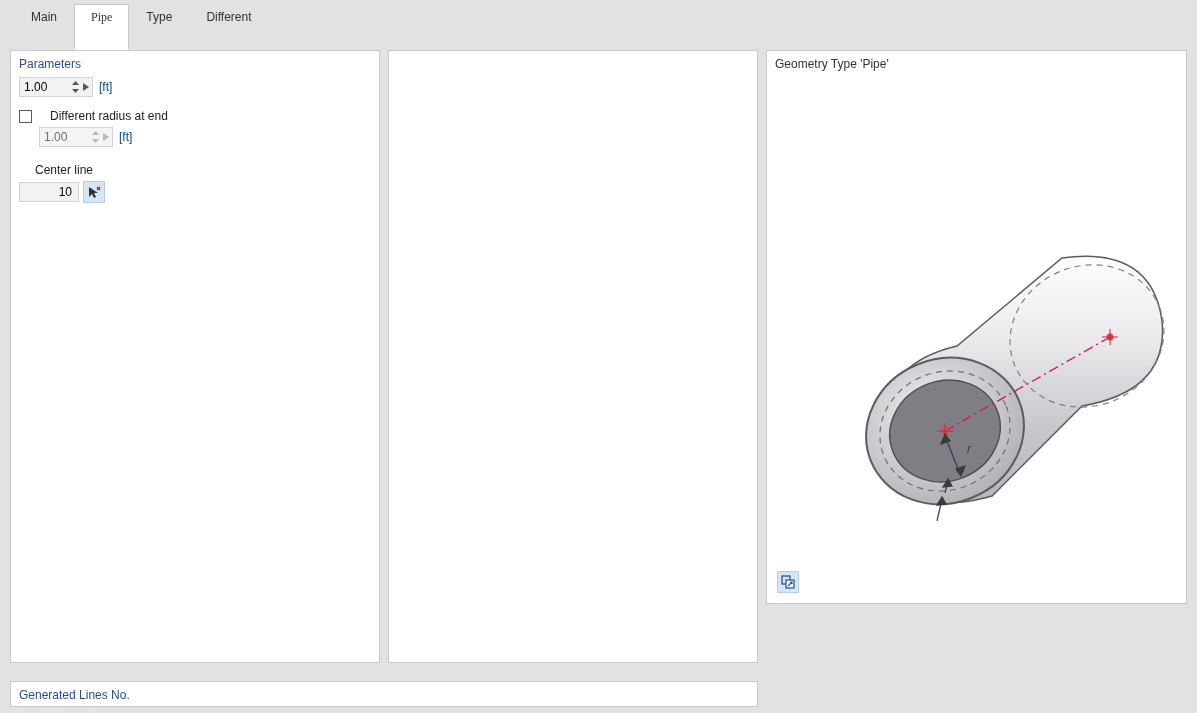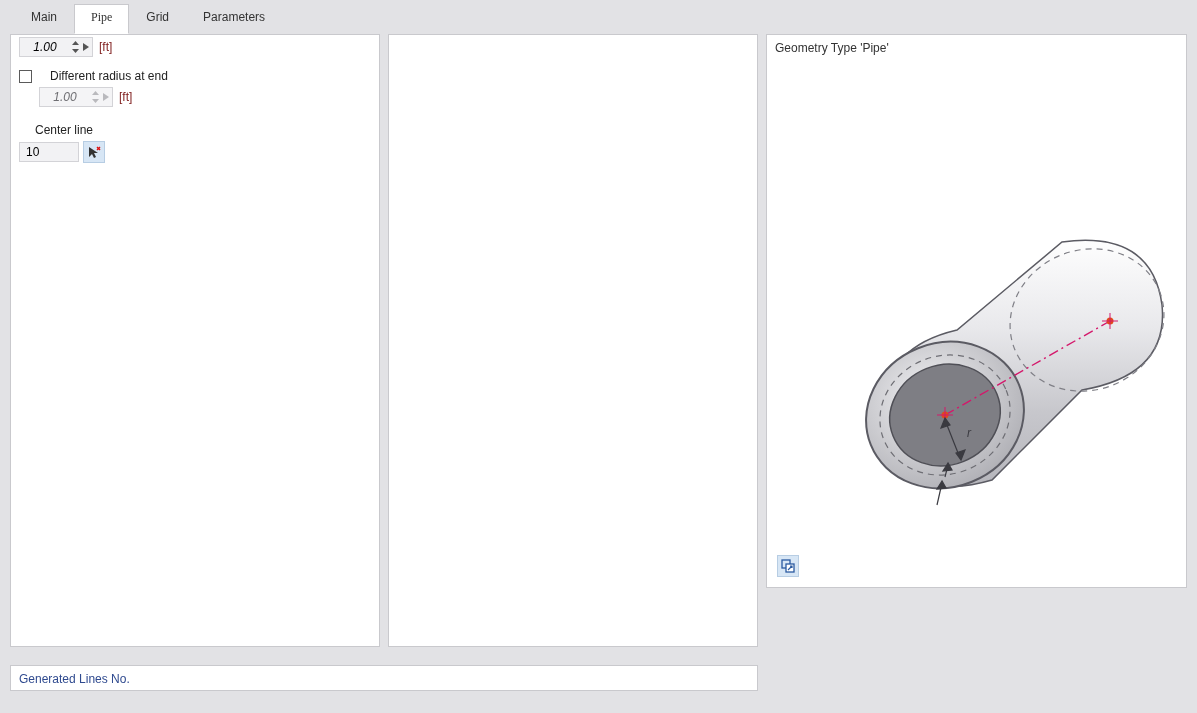--- a/index.html
+++ b/index.html
@@ -1,50 +1,50 @@
 <!DOCTYPE html>
 <html><head>
 <meta charset="utf-8">
 <style>
   * { box-sizing: border-box; font-family: "Segoe UI", Tahoma, Arial, sans-serif; font-size: 12px; }
   body { margin: 0; background: #e2e2e5; width: 1197px; height: 713px; overflow: hidden; color: #222; }
 
   .tabstrip { display: flex; padding: 4px 0 0 14px; }
-  .tab { padding: 5px 16px 8px 16px; color: #333; cursor: pointer; border: 1px solid transparent; }
+  .tab { padding: 5px 16px 24px 16px; color: #333; cursor: pointer; border: 1px solid transparent; }
   .tab.active { background: #fff; border: 1px solid #c9c9cd; border-bottom: 1px solid #fff; font-family: Liberation Serif, serif; }
 
   .work { display: flex; gap: 8px; padding: 0 10px 10px 10px; }
 
   .panel { background: #fff; border: 1px solid #c9c9cd; }
   .panel.left { flex: 0 0 370px; height: 613px; display: flex; flex-direction: column; }
   .panel.mid  { flex: 0 0 370px; height: 613px; }
   .panel.right{ flex: 1; height: 554px; position: relative; }
 
   .section-title { color: #2f4a8f; padding: 6px 8px 4px 8px; font-weight: 400; }
 
   .field-label { padding: 8px 8px 2px 8px; color: #222; }
   .row { display: flex; align-items: center; gap: 4px; padding: 2px 8px; }
 
   .numbox { display: flex; align-items: center; background: #f2f2f4; border: 1px solid #d3d3d7; height: 20px; }
-  .numbox input { width: 50px; border: none; background: transparent; text-align: center; padding: 0 4px; height: 18px; outline: none; font-style: italic; }
+  .numbox input { width: 50px; border: none; background: transparent; text-align: left; padding: 0 4px; height: 18px; outline: none; }
   .spinners { display: flex; flex-direction: column; width: 10px; height: 18px; justify-content: center; }
   .spin { height: 8px; display:flex; align-items:center; justify-content:center; cursor:pointer; }
   .spin svg { display:block; }
   .play { width: 12px; height: 18px; display:flex; align-items:center; justify-content:center; cursor:pointer; }
-  .unit { color: #7f1d1d; padding-left: 2px; }
+  .unit { color: #0c4a6e; padding-left: 2px; }
 
   .chk-row { display:flex; align-items:center; gap:18px; padding: 10px 8px 2px 8px; }
   .chk { width:13px; height:13px; border:1px solid #5a5a5a; background:#fff; cursor:pointer; }
 
   .disabled .numbox { background:#f4f4f6; }
   .disabled .spin svg path, .disabled .play svg path { fill:#b9b9bd; }
   .disabled input { color:#6e6e72; }
 
   .smallbox { display:flex; align-items:center; background:#f2f2f4; border:1px solid #d3d3d7; height:20px; }
-  .smallbox input { width:58px; border:none; background:transparent; padding:0 6px; height:18px; outline:none; }
+  .smallbox input { width:58px; border:none; background:transparent; text-align:right; padding:0 6px; height:18px; outline:none; }
 
   .pick-btn { width:22px; height:22px; background:#d7e6f5; border:1px solid #b7cde3; display:flex; align-items:center; justify-content:center; cursor:pointer; }
   .pick-btn svg { display:block; }
 
   .left-spacer { flex:1; }
 
   .below-row { display:flex; gap:8px; padding: 8px 10px 0 10px; }
   .gen-panel { flex: 0 0 748px; background:#fff; border:1px solid #c9c9cd; }
 
   .help-btn { width:22px; height:22px; background:#d7e6f5; border:1px solid #b7cde3; display:flex; align-items:center; justify-content:center; cursor:pointer; position:absolute; left:10px; bottom:10px; }
@@ -53,27 +53,28 @@
 
   
   .pipe-wrap { position:absolute; left:50px; top:170px; width:370px; height:340px; }
 </style>
 </head>
 <body>
 
 <div class="tabstrip">
   <div class="tab">Main</div>
   <div class="tab active">Pipe</div>
-  <div class="tab">Grid</div>
-  <div class="tab">Parameters</div>
+  <div class="tab">Type</div>
+  <div class="tab">Different</div>
 </div>
 
 <div class="work">
 
   <div class="panel left">
+    <div class="section-title">Parameters</div>
 
     <div class="row">
       <div class="numbox">
         <input value="1.00" style="">
         <div class="spinners">
           <div class="spin">
               <svg width="7" height="4">
                 <path d="M0 4 L3.5 0 L7 4 Z" fill="#555"></path>
               </svg>
             </div>

